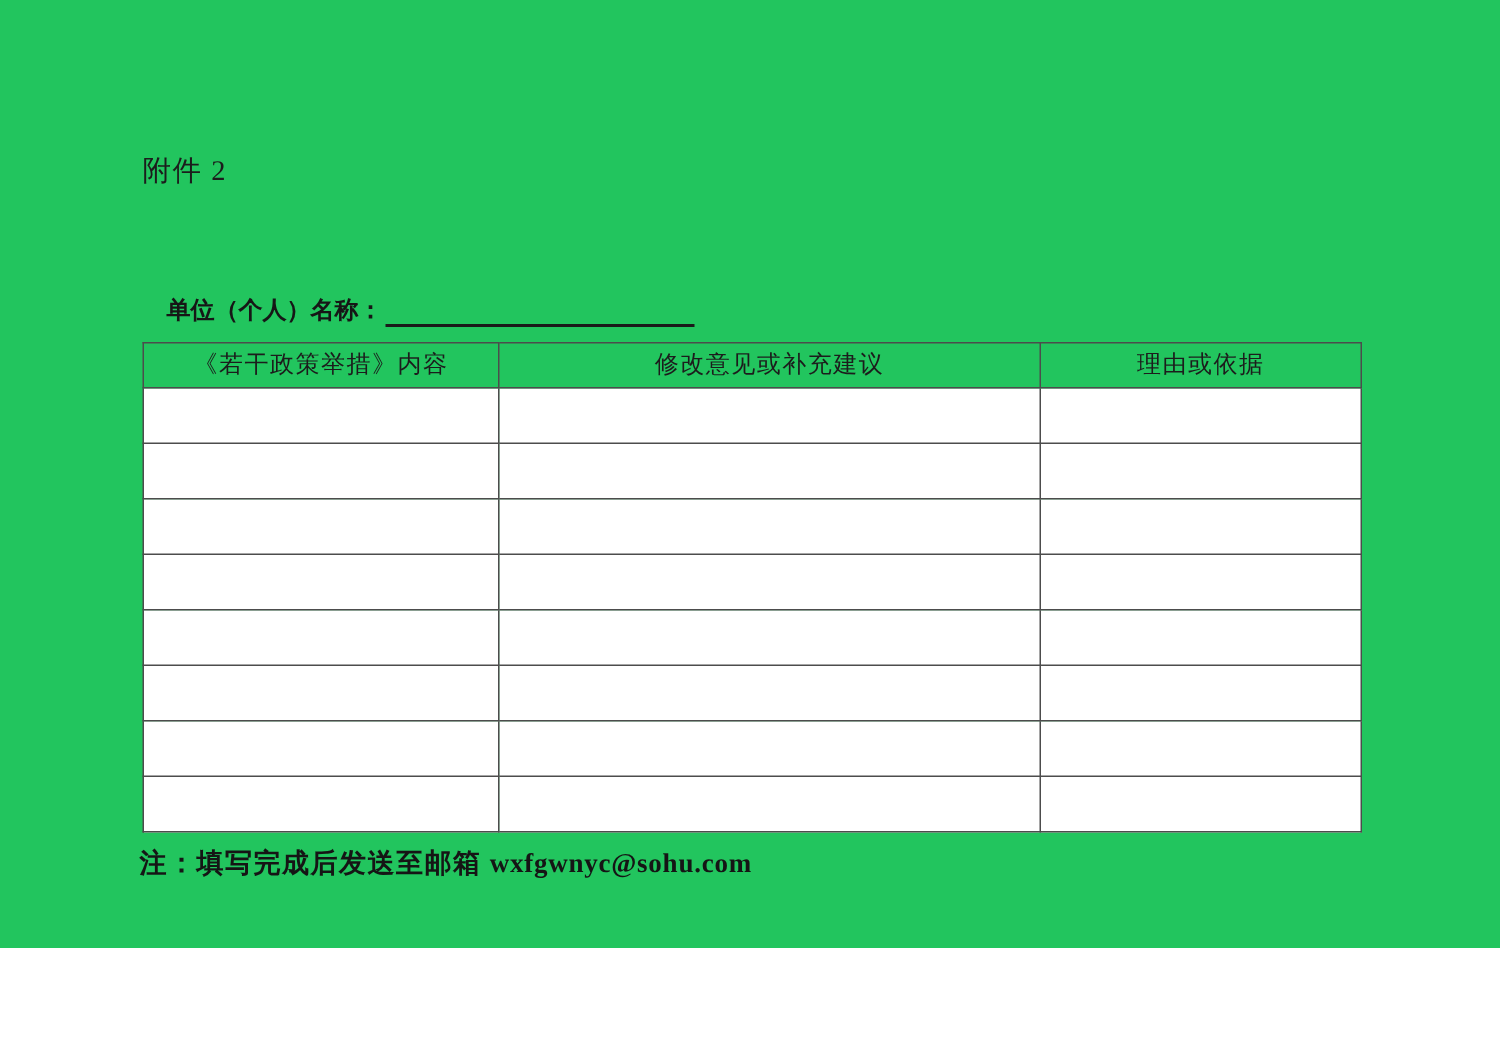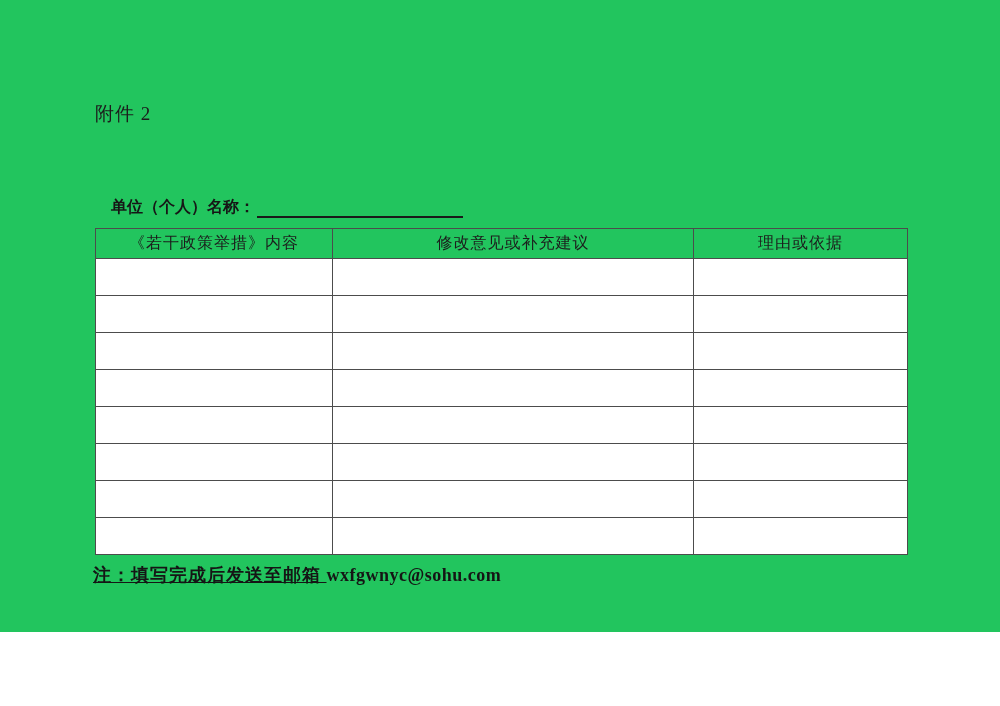--- a/index.html
+++ b/index.html
@@ -101,21 +101,20 @@
     left: 93px;
     top: 563px;
     font-size: 18px;
     white-space: nowrap;
     color: #151515;
   }
   .note-prefix {
     font-family: "Liberation Serif", serif;
     font-weight: bold;
     letter-spacing: 1px;
-    text-decoration: underline;
   }
   .note-email {
     font-family: "Liberation Serif", serif;
     font-weight: bold;
     letter-spacing: 0.5px;
   }
 </style>
 </head>
 <body>
 

